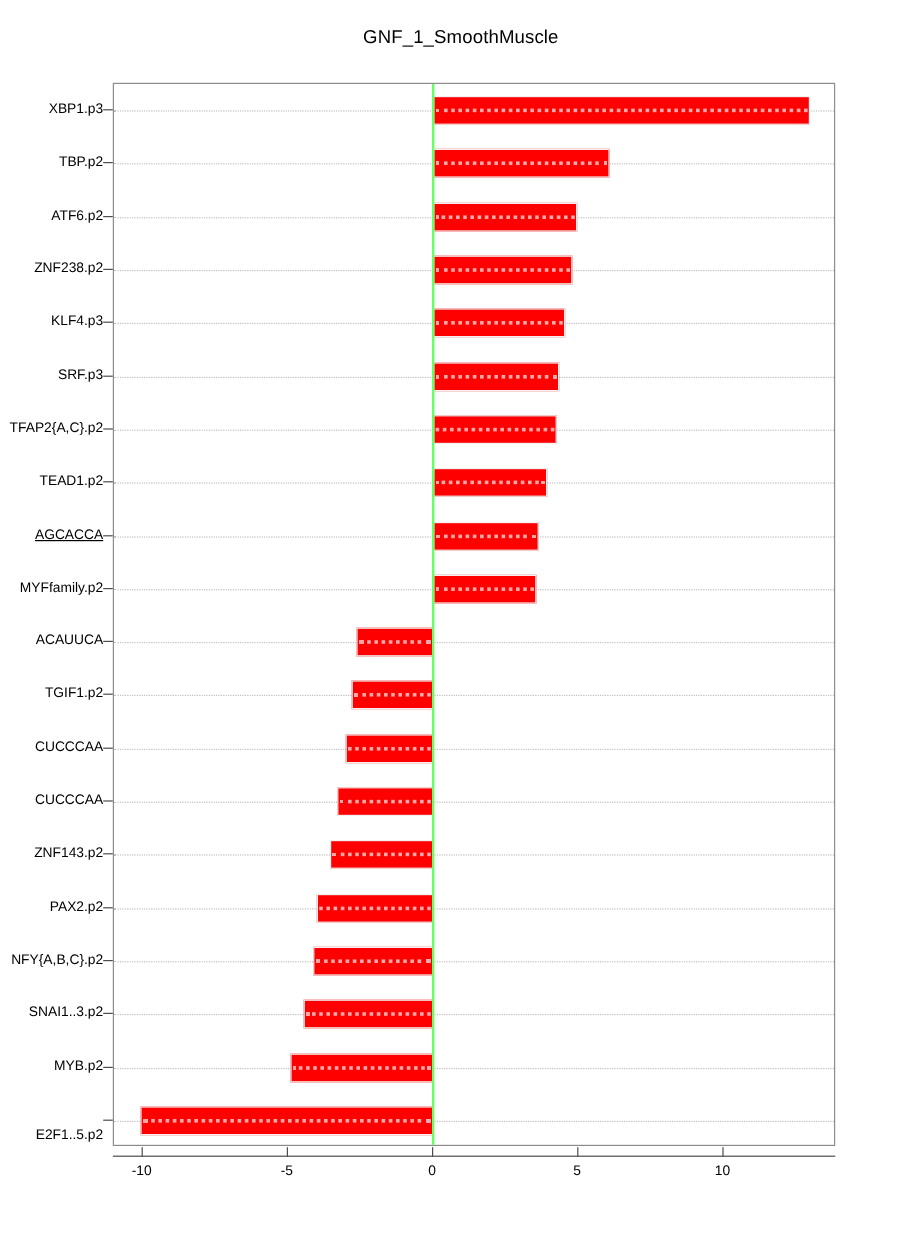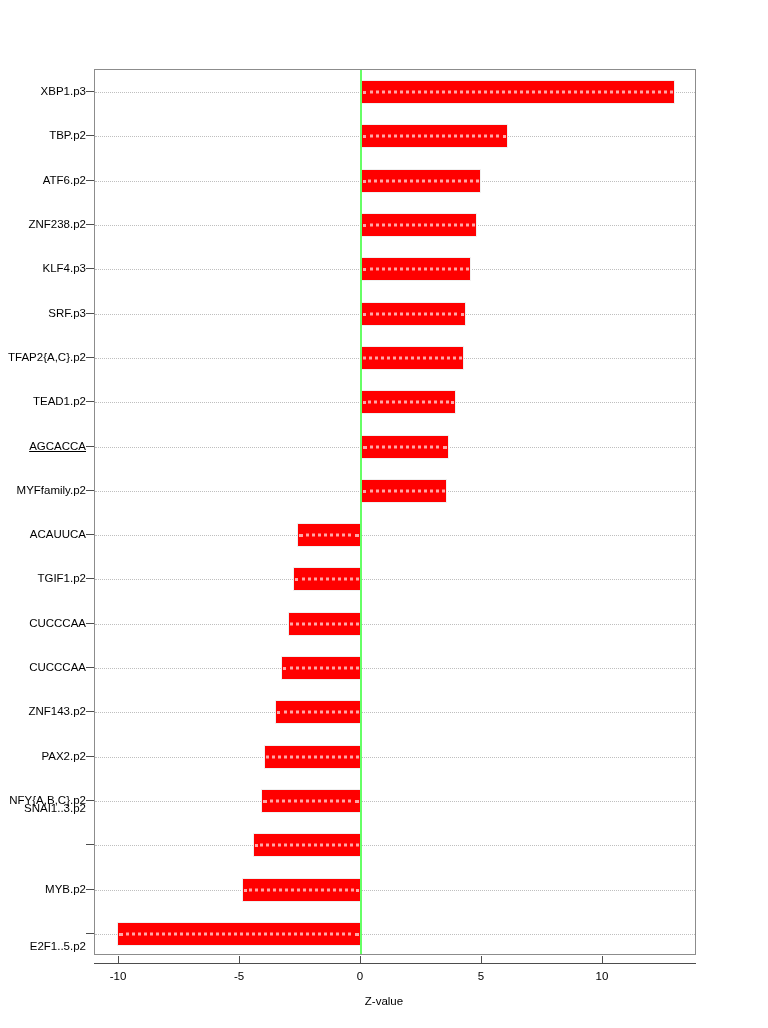--- a/index.html
+++ b/index.html
@@ -151,20 +151,21 @@
     font-size: 11.5px;
     color: #000;
     white-space: nowrap;
   }
 </style>
 </head>
 <body>
 
 <div id="chart-root">
 
+  <div id="chart-title">GNF_1_SmoothMuscle</div>
 
   <div id="plot-panel">
     <div class="plot-layer" id="gridlines-layer">
         <div class="gridline" style="top: 22px;"></div>
         <div class="gridline" style="top: 66px;"></div>
         <div class="gridline" style="top: 111px;"></div>
         <div class="gridline" style="top: 155px;"></div>
         <div class="gridline" style="top: 199px;"></div>
         <div class="gridline" style="top: 244px;"></div>
         <div class="gridline" style="top: 288px;"></div>
@@ -236,36 +237,35 @@
       <div class="ylabel" style="top: 623px;">CUCCCAA</div>
       <div class="ytick" style="top: 667px;"></div>
       <div class="ylabel" style="top: 667px;">CUCCCAA</div>
       <div class="ytick" style="top: 711px;"></div>
       <div class="ylabel" style="top: 711px;">ZNF143.p2</div>
       <div class="ytick" style="top: 756px;"></div>
       <div class="ylabel" style="top: 756px;">PAX2.p2</div>
       <div class="ytick" style="top: 800px;"></div>
       <div class="ylabel" style="top: 800px;">NFY{A,B,C}.p2</div>
       <div class="ytick" style="top: 844px;"></div>
-      <div class="ylabel" style="top: 808px;">SNAI1..3.p2</div>
+      <div class="ylabel" style="top: 844px;">SNAI1..3.p2</div>
       <div class="ytick" style="top: 889px;"></div>
       <div class="ylabel" style="top: 889px;">MYB.p2</div>
       <div class="ytick" style="top: 933px;"></div>
       <div class="ylabel" style="top: 946px;">E2F1..5.p2</div>
     </div>
 
   <div id="x-axis-line"></div>
   <div id="x-axis">
       <div class="xtick" style="left: 118px;"></div>
       <div class="xlabel" style="left: 118px;">-10</div>
       <div class="xtick" style="left: 239px;"></div>
       <div class="xlabel" style="left: 239px;">-5</div>
       <div class="xtick" style="left: 360px;"></div>
       <div class="xlabel" style="left: 360px;">0</div>
       <div class="xtick" style="left: 481px;"></div>
       <div class="xlabel" style="left: 481px;">5</div>
       <div class="xtick" style="left: 602px;"></div>
       <div class="xlabel" style="left: 602px;">10</div>
     </div>
 
-  <div id="x-axis-title">Z-value</div>
 
 </div>
 
 </body></html>

